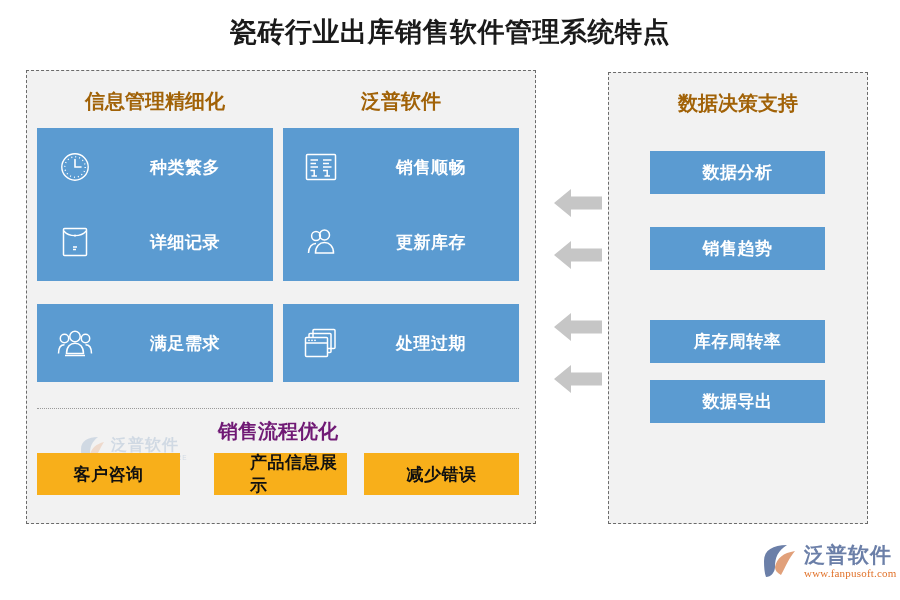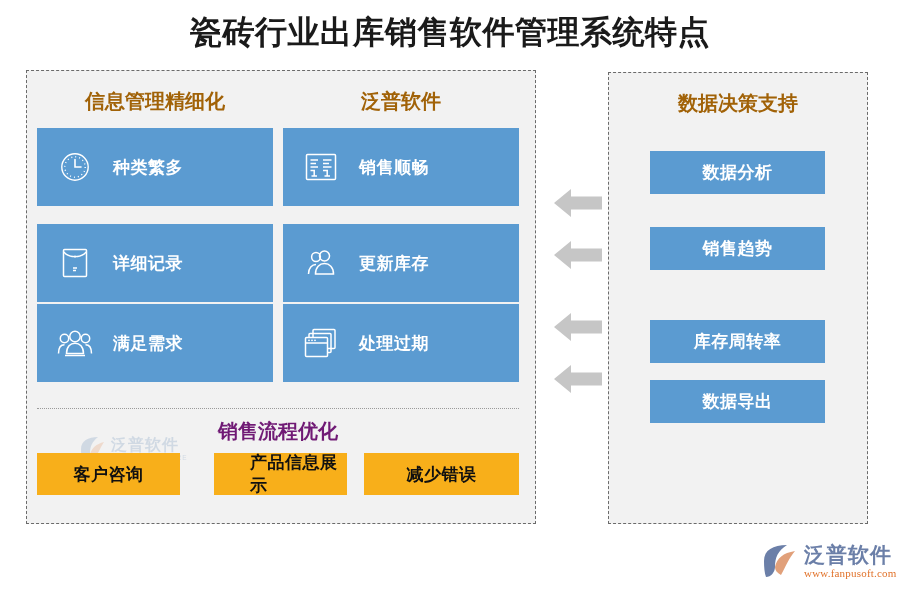--- a/index.html
+++ b/index.html
@@ -9,21 +9,21 @@
     font-family: "Liberation Sans", "DejaVu Sans", sans-serif;
     overflow: hidden;
   }
   .stage { position: relative; width: 900px; height: 600px; }
 
   
   .page-title {
     position: absolute;
     left: 0; top: 15px; width: 900px;
     text-align: center;
-    font-size: 32px;
+    font-size: 27px;
     font-weight: bold;
     color: #1a1a1a;
     letter-spacing: 0.5px;
     line-height: 34px;
   }
 
   
   .panel {
     position: absolute;
     background: #f2f2f2;
@@ -59,27 +59,28 @@
     display: flex;
     align-items: center;
     justify-content: center;
     flex: 0 0 76px;
   }
   .card .card-label {
     flex: 1 1 auto;
     color: #ffffff;
     font-size: 17px;
     font-weight: bold;
+    text-align: center;
     padding-right: 16px;
     letter-spacing: 0.5px;
   }
   .c-x1 { left: 37px; }
   .c-x2 { left: 283px; }
   .c-y1 { top: 128px; }
-  .c-y2 { top: 224px; }
+  .c-y2 { top: 203px; }
   .c-y3 { top: 304px; }
 
   
   #bottom-divider {
     position: absolute;
     left: 37px; top: 408px; width: 482px;
     border-top: 1.4px dotted #9a9a9a;
   }
   #bottom-head {
     position: absolute;

